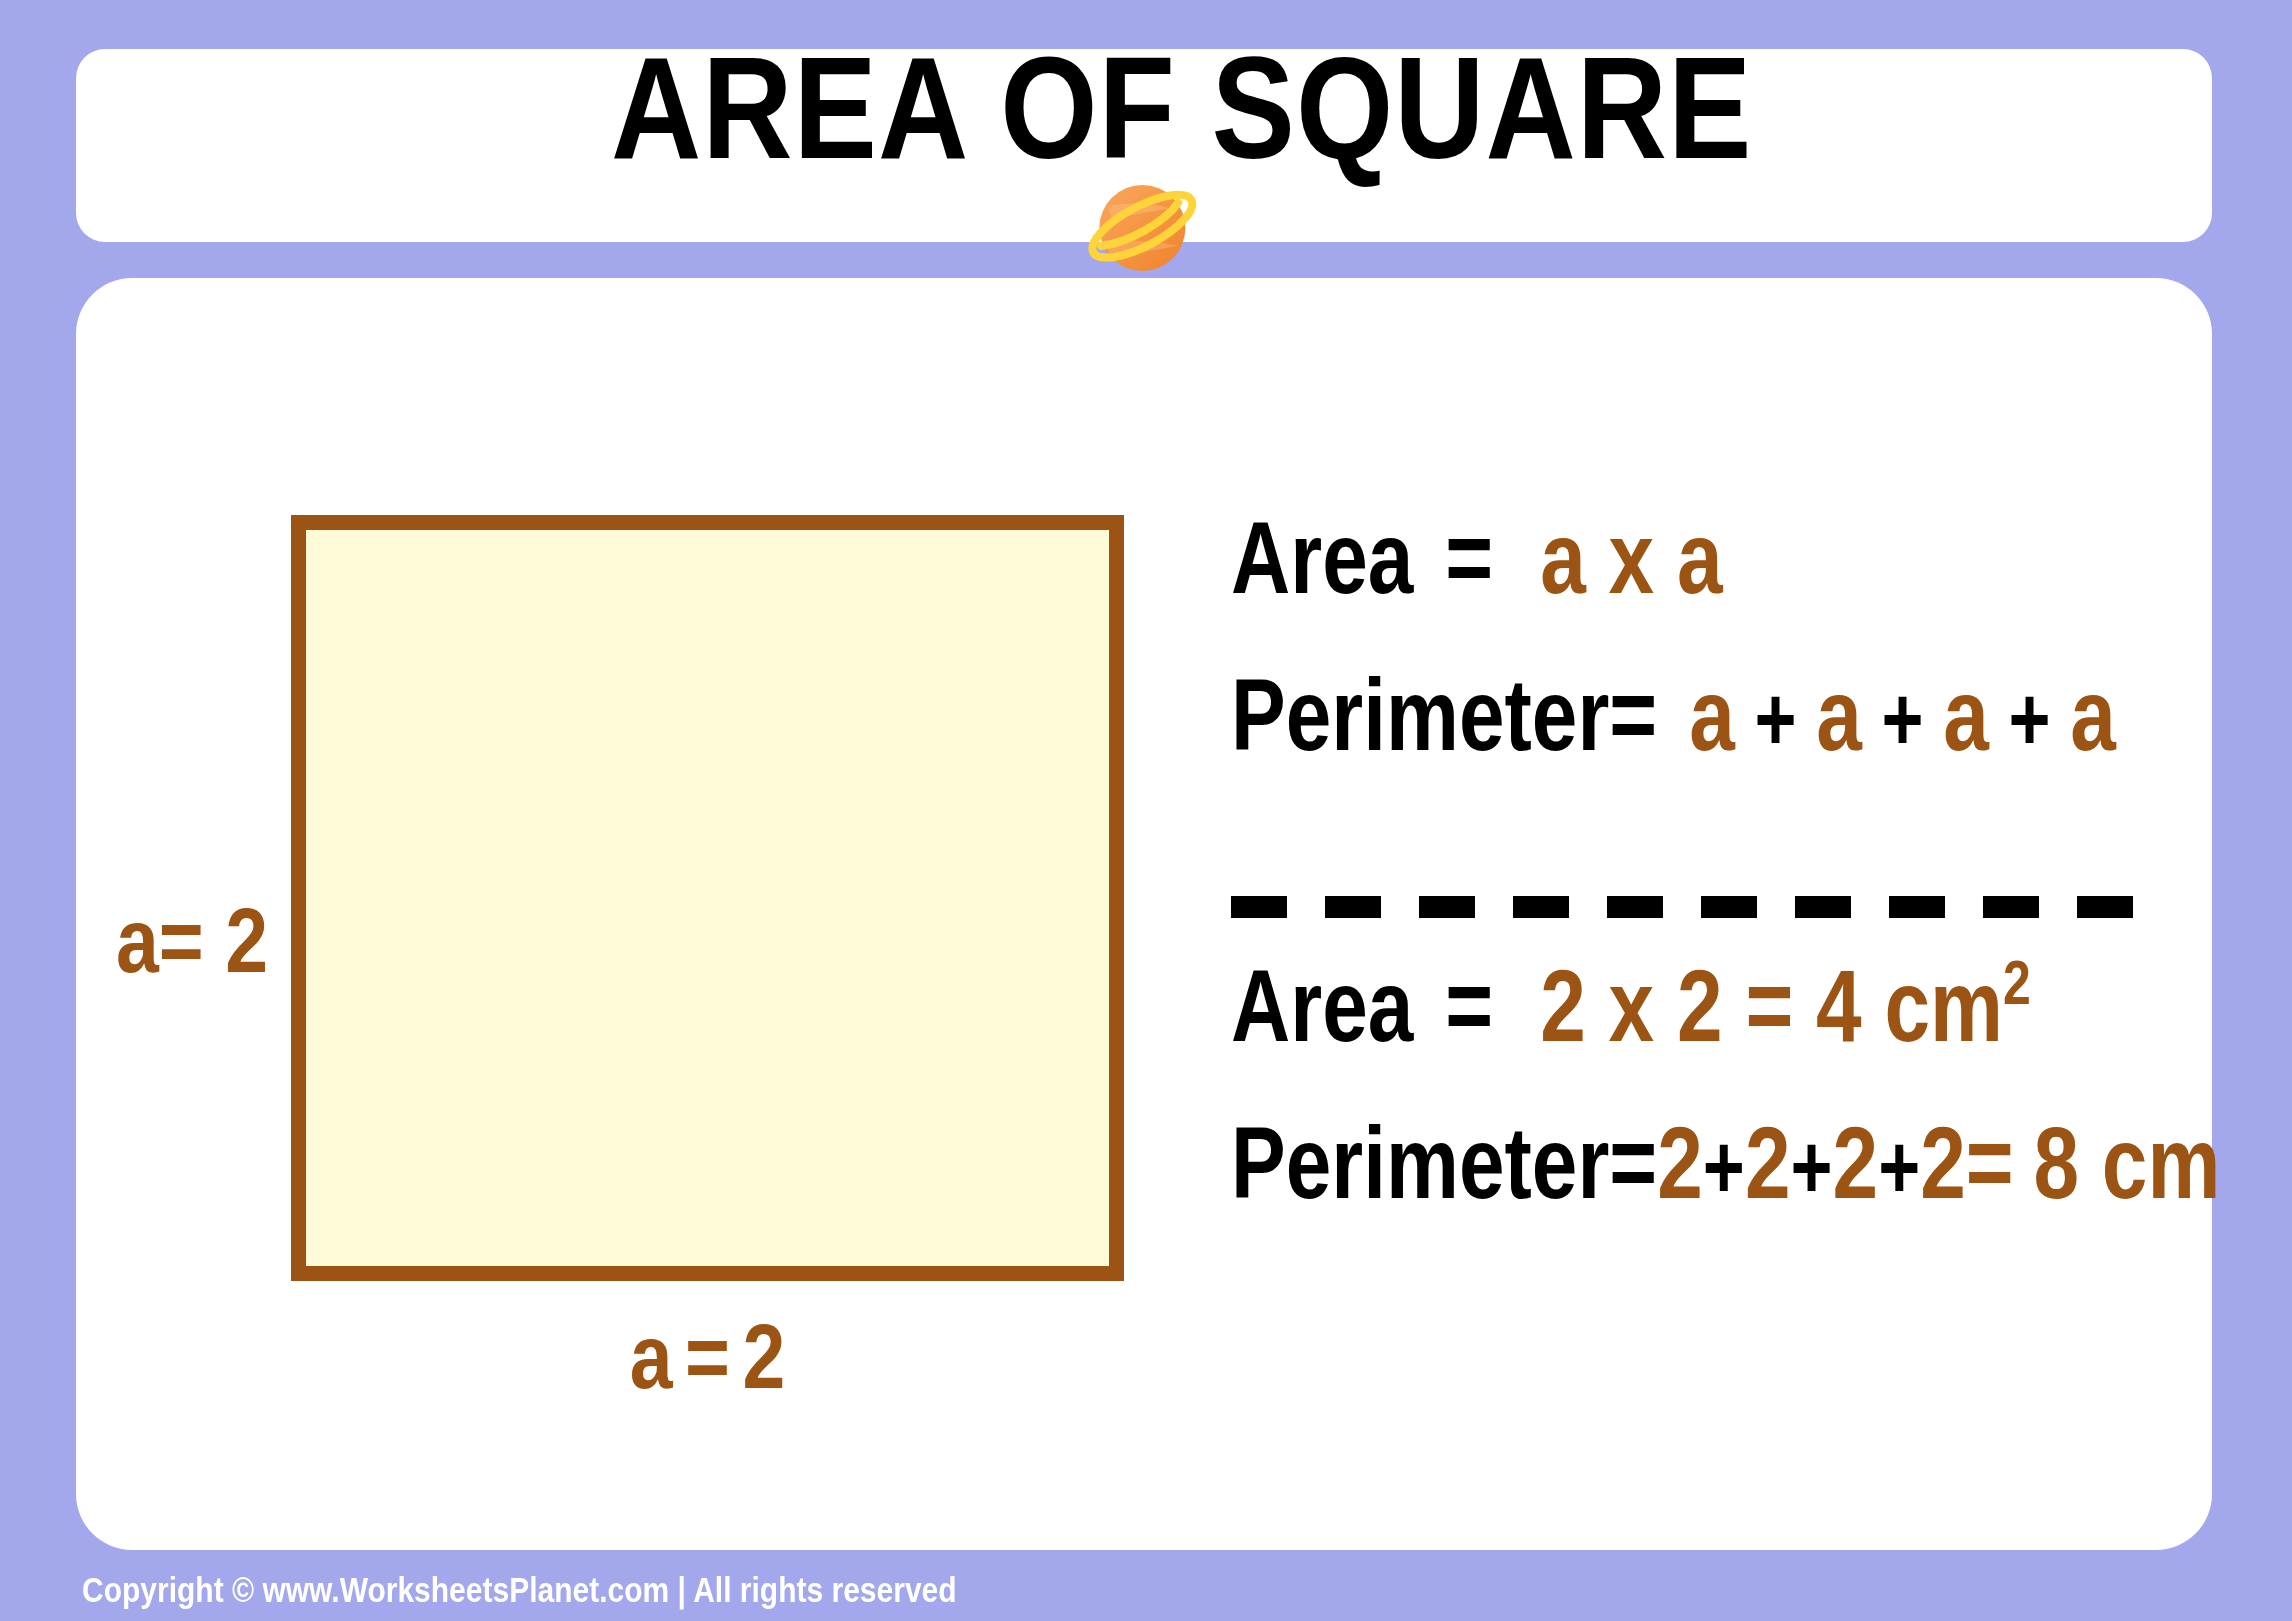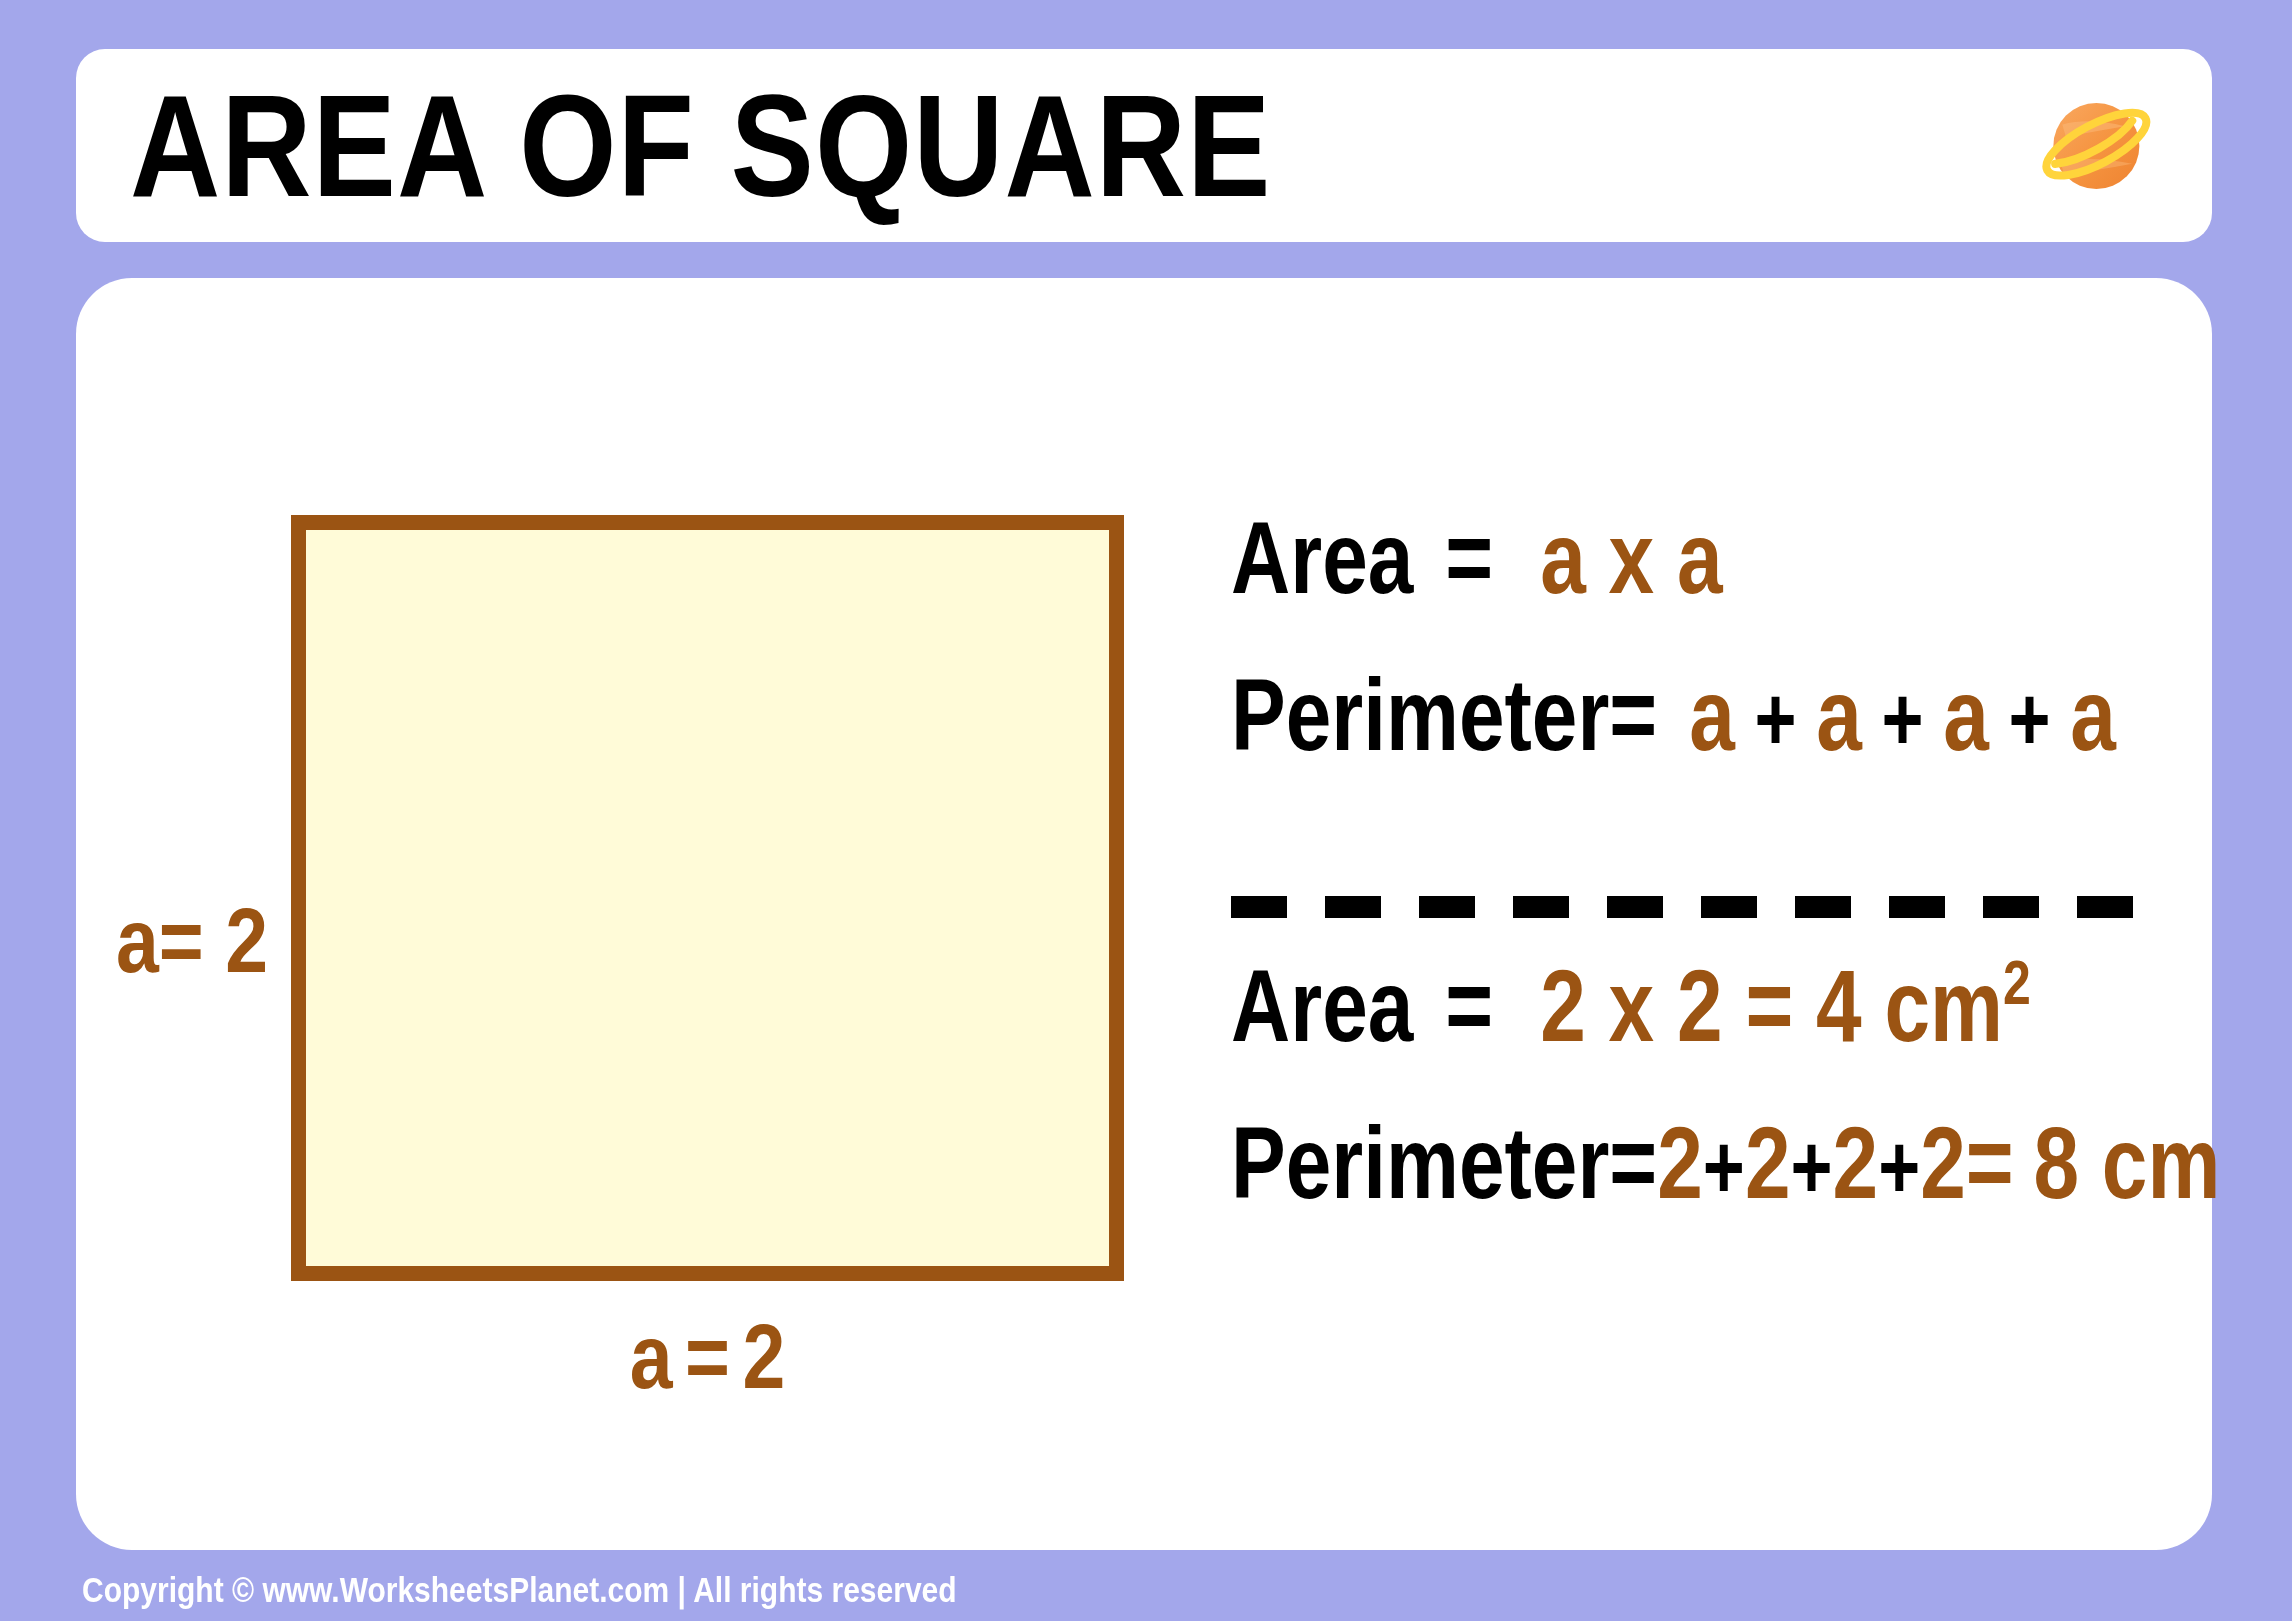--- a/index.html
+++ b/index.html
@@ -22,20 +22,21 @@
     left: 76px;
     top: 49px;
     width: 2136px;
     height: 193px;
     background: #ffffff;
     border-radius: 29px;
     display: flex;
     align-items: center;
     justify-content: space-between;
     padding: 0 43px 0 54px;
+    flex-direction: column;
   }
 
   .page-title {
     font-family: "Liberation Sans Narrow", "Liberation Sans", sans-serif;
     font-weight: 700;
     font-size: 118px;
     letter-spacing: 0.9px;
     color: #000000;
     line-height: 1;
     transform: scaleX(1.06) scaleY(1.22);

